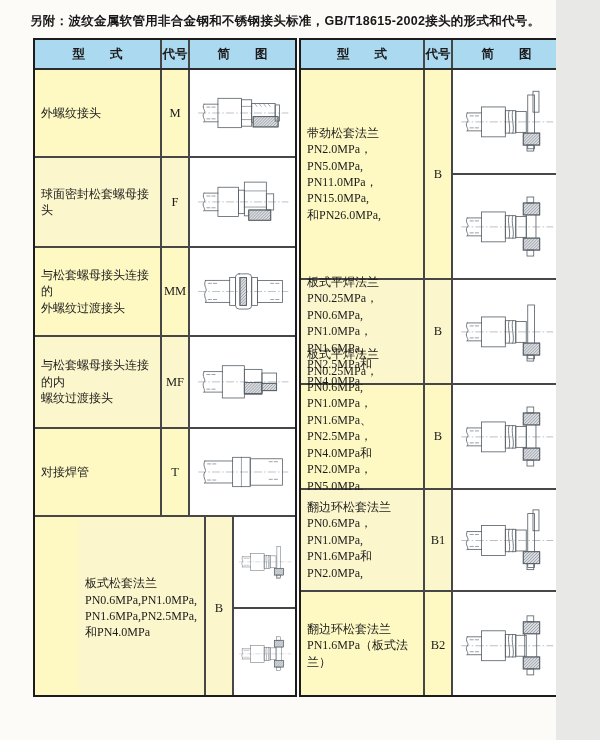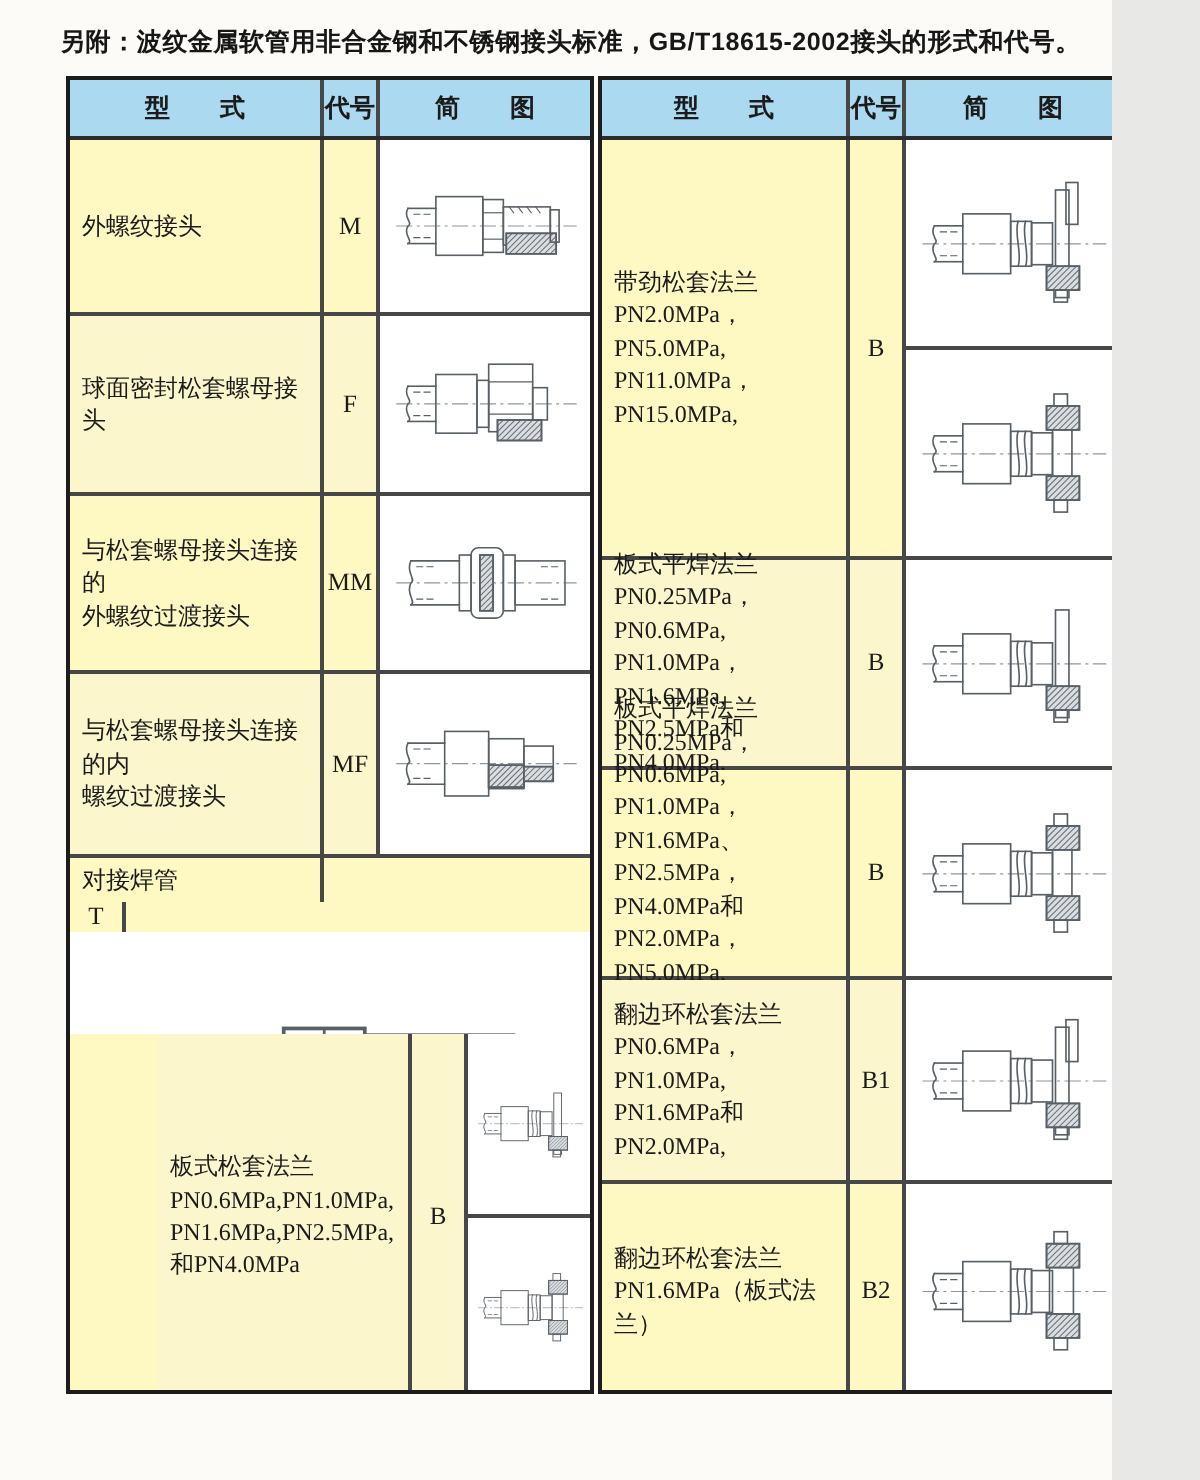--- a/index.html
+++ b/index.html
@@ -210,21 +210,21 @@
                 <line x1="100" y1="57" x2="110" y2="47" stroke="#676d73" stroke-width="0.7"></line>
                 <line x1="104" y1="57" x2="114" y2="47" stroke="#676d73" stroke-width="0.7"></line>
                 <line x1="108" y1="57" x2="114" y2="51" stroke="#676d73" stroke-width="0.7"></line>
                 <line x1="112" y1="57" x2="114" y2="55" stroke="#676d73" stroke-width="0.7"></line>
                 <rect x="94" y="47" width="20" height="10" fill="none"></rect>
               </g>
             </svg>
           </div>
         </div>
       </div>
-      <div class="trow" style="height: 88px; min-height: 88px; flex-direction: column;">
+      <div class="trow" style="height: 88px; min-height: 88px;">
         <div class="cell colA type-cell">
           <div>对接焊管</div>
         </div>
         <div class="cell colB code-cell">T</div>
         <div class="cell colC diagram-cell">
           <div class="dsub">
             <svg viewBox="0 0 136 90" preserveAspectRatio="xMidYMid meet">
               <line x1="7" y1="45" x2="130" y2="45" stroke="#8f969c" stroke-width="0.8" stroke-dasharray="11 3 2 3"></line>
               <g stroke="#586067" stroke-width="1.1" fill="none" stroke-linecap="square">
                 <path d="M 16 30 C 12 37.5 20 43 16 45 C 12 52.5 20 58 16 60" fill="none"></path>
@@ -331,20 +331,21 @@
     <div class="thead">
       <div class="hcell colA">型　　式</div>
       <div class="hcell colB">代号</div>
       <div class="hcell colC">简　　图</div>
     </div>
   <div class="trow" style="height: 210px; min-height: 210px;">
         <div class="cell colA type-cell">
           <div>带劲松套法兰</div>
           <div>PN2.0MPa，PN5.0MPa,</div>
           <div>PN11.0MPa，PN15.0MPa,</div>
+          <div>和PN26.0MPa,</div>
         </div>
         <div class="cell colB code-cell">B</div>
         <div class="cell colC diagram-cell">
           <div class="dsub">
             <svg viewBox="0 0 136 90" preserveAspectRatio="xMidYMid meet">
               <line x1="7" y1="45" x2="130" y2="45" stroke="#8f969c" stroke-width="0.8" stroke-dasharray="11 3 2 3"></line>
               <g stroke="#586067" stroke-width="1.1" fill="none" stroke-linecap="square">
                 <path d="M 15 33 C 11 39 19 43 15 45 C 11 51 19 55 15 57" fill="none"></path>
                 <line x1="15" y1="33" x2="34" y2="33"></line>
                 <line x1="15" y1="57" x2="34" y2="57"></line>

